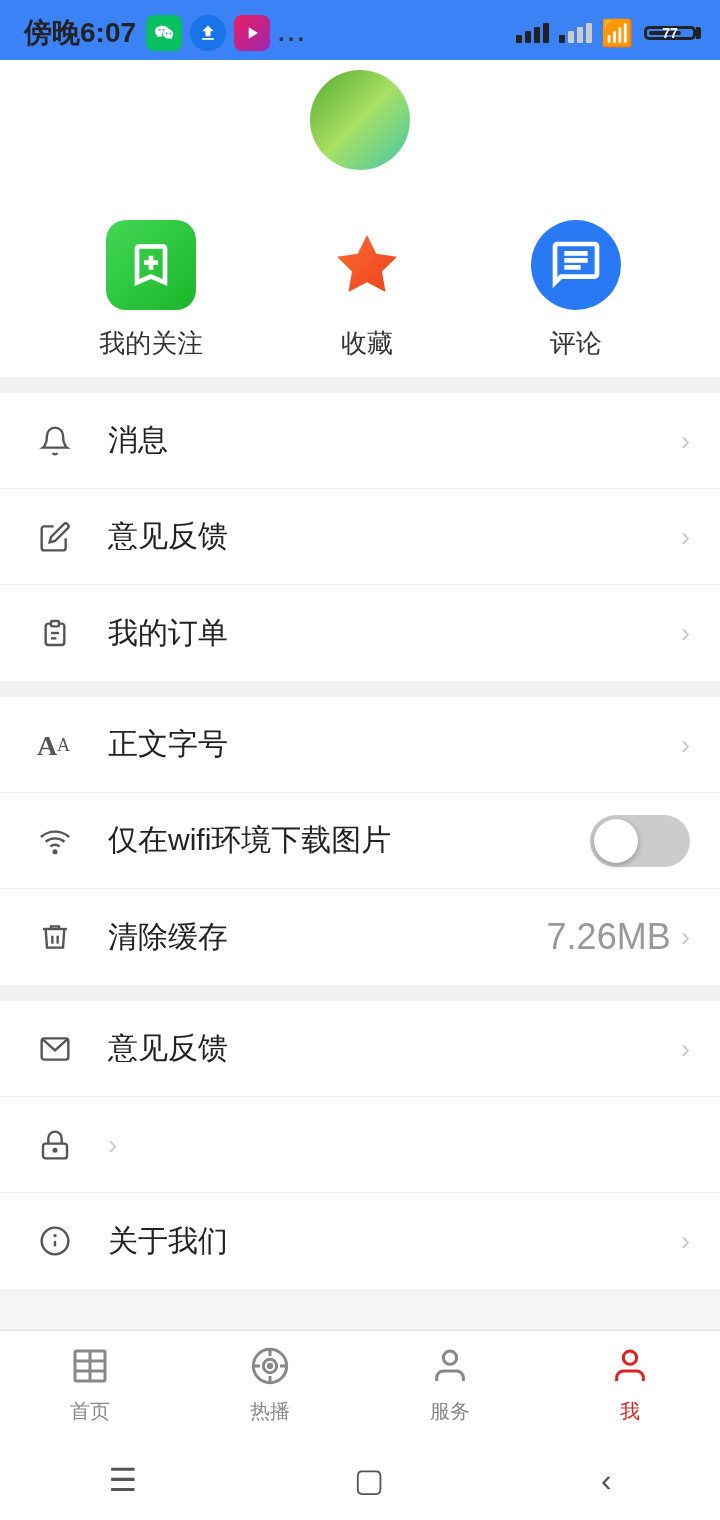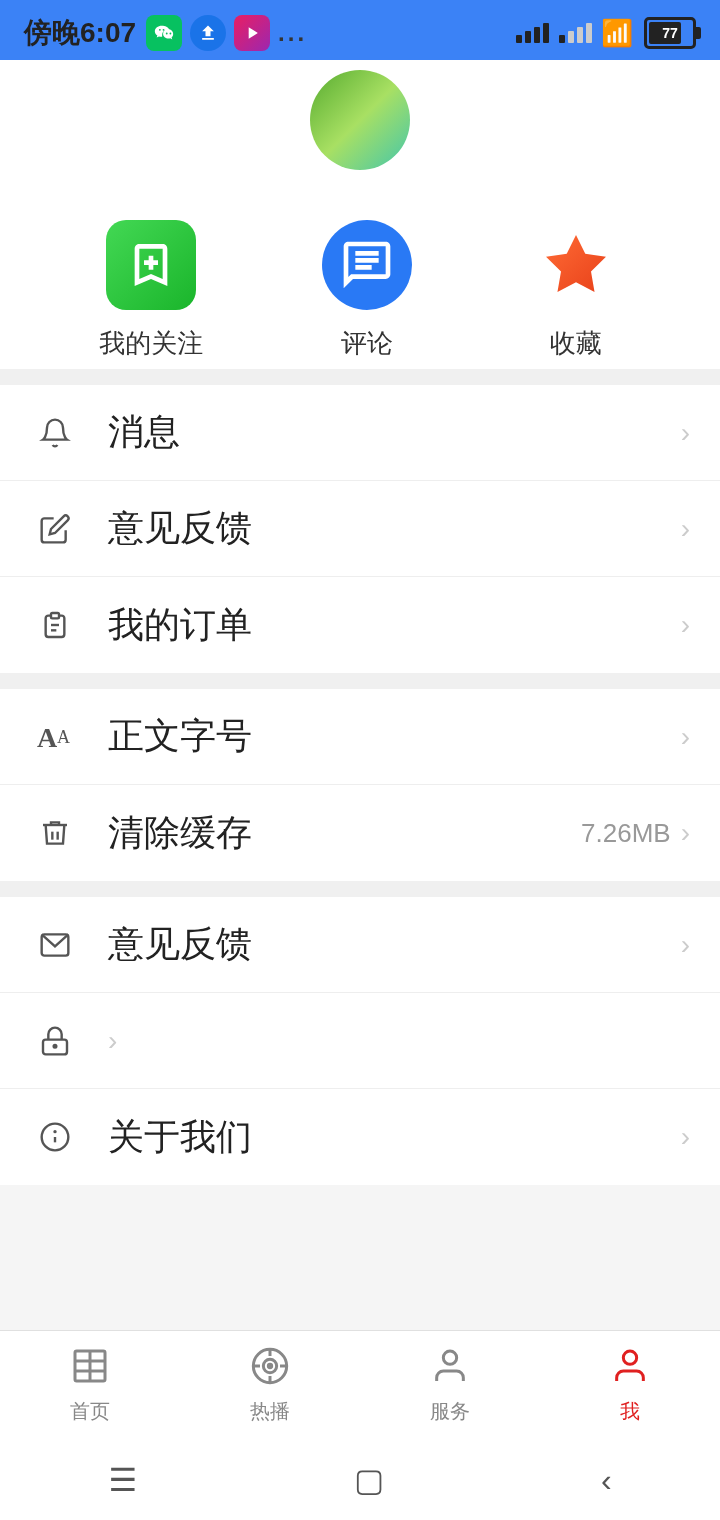--- a/index.html
+++ b/index.html
@@ -71,21 +71,21 @@
     .signal-bar.b2 { height: 12px; }
     .signal-bar.b3 { height: 16px; }
     .signal-bar.b4 { height: 20px; }
     .signal-bars.weak .signal-bar { background: #ccc; }
     .signal-bars.weak .signal-bar.b1 { background: #222; }
     .wifi-icon { font-size: 26px; }
     .battery {
       border: 3px solid #222;
       border-radius: 5px;
       width: 52px;
-      height: 32px;
+      height: 14px;
       position: relative;
       display: flex;
       align-items: center;
       padding: 2px;
     }
     .battery::after {
       content: '';
       position: absolute;
       right: -8px;
       top: 50%;
@@ -109,21 +109,21 @@
       font-weight: 600;
       color: #fff;
       z-index: 1;
     }
 
     
     .top-icons-row {
       display: flex;
       justify-content: space-around;
       align-items: center;
-      padding: 30px 40px 8px 40px;
+      padding: 30px 40px 16px 40px;
       background: #fff;
     }
     .top-icon-item {
       display: flex;
       flex-direction: column;
       align-items: center;
       gap: 16px;
     }
     .top-icon-circle {
       width: 90px;
@@ -167,34 +167,34 @@
       display: flex;
       align-items: center;
       justify-content: center;
       font-size: 32px;
       color: #555;
       margin-right: 28px;
       flex-shrink: 0;
     }
     .menu-label {
       flex: 1;
-      font-size: 36px;
+      font-size: 30px;
       color: #222;
     }
     .menu-right {
       display: flex;
       align-items: center;
       gap: 10px;
     }
     .menu-arrow {
       color: #ccc;
       font-size: 28px;
     }
     .menu-value {
-      font-size: 26px;
+      font-size: 36px;
       color: #999;
     }
 
     
     .toggle-switch {
       width: 100px;
       height: 52px;
       border-radius: 26px;
       position: relative;
       cursor: pointer;
@@ -347,42 +347,42 @@
     <div class="top-icon-circle icon-guanzhu">
       <svg class="bookmark-svg" viewBox="0 0 24 24" fill="white">
         <path d="M17 3H7c-1.1 0-2 .9-2 2v16l7-3 7 3V5c0-1.1-.9-2-2-2zm0 15l-5-2.18L7 18V5h10v13z"></path>
         <path d="M11 8h2v2h2v2h-2v2h-2v-2H9v-2h2z"></path>
       </svg>
     </div>
     <span class="top-icon-label">我的关注</span>
   </div>
 
   <div class="top-icon-item">
-    <div class="top-icon-circle icon-pinglun">
-      <svg class="chat-svg" viewBox="0 0 24 24" fill="white">
-        <path d="M20 2H4c-1.1 0-2 .9-2 2v18l4-4h14c1.1 0 2-.9 2-2V4c0-1.1-.9-2-2-2zm0 14H5.17L4 17.17V4h16v12zM7 9h10v2H7zm0-3h10v2H7zm0 6h7v2H7z"></path>
-      </svg>
-    </div>
-    <span class="top-icon-label">评论</span>
-  </div>
-
-  <div class="top-icon-item">
     <div class="top-icon-circle icon-shoucang">
       <svg class="star-svg" viewBox="0 0 24 24">
         <defs>
           <linearGradient id="starGrad" x1="0%" y1="0%" x2="100%" y2="100%">
             <stop offset="0%" style="stop-color:#ff6b35;stop-opacity:1"></stop>
             <stop offset="100%" style="stop-color:#e8411a;stop-opacity:1"></stop>
           </linearGradient>
         </defs>
         <path fill="url(#starGrad)" d="M12 2l3.09 6.26L22 9.27l-5 4.87 1.18 6.88L12 17.77l-6.18 3.25L7 14.14 2 9.27l6.91-1.01L12 2z"></path>
       </svg>
     </div>
     <span class="top-icon-label">收藏</span>
   </div>
+
+  <div class="top-icon-item">
+    <div class="top-icon-circle icon-pinglun">
+      <svg class="chat-svg" viewBox="0 0 24 24" fill="white">
+        <path d="M20 2H4c-1.1 0-2 .9-2 2v18l4-4h14c1.1 0 2-.9 2-2V4c0-1.1-.9-2-2-2zm0 14H5.17L4 17.17V4h16v12zM7 9h10v2H7zm0-3h10v2H7zm0 6h7v2H7z"></path>
+      </svg>
+    </div>
+    <span class="top-icon-label">评论</span>
+  </div>
 </div>
 
 <div class="section-separator"></div>
 
 <div class="menu-section">
 
   <div class="menu-item">
     <div class="menu-icon">
       <svg width="32" height="32" viewBox="0 0 24 24" fill="none" stroke="#555" stroke-width="1.8">
         <path d="M18 8A6 6 0 0 0 6 8c0 7-3 9-3 9h18s-3-2-3-9"></path>
@@ -434,20 +434,36 @@
         <text x="0" y="26" font-size="28" font-weight="700" fill="#555" font-family="serif">A</text>
         <text x="20" y="22" font-size="18" font-weight="400" fill="#555" font-family="serif">A</text>
       </svg>
     </div>
     <span class="menu-label">正文字号</span>
     <div class="menu-right">
       <span class="menu-arrow">›</span>
     </div>
   </div>
 
+  <div class="menu-item">
+    <div class="menu-icon">
+      <svg width="32" height="32" viewBox="0 0 24 24" fill="none" stroke="#555" stroke-width="1.8">
+        <path d="M5 12.55a11 11 0 0 1 14.08 0"></path>
+        <path d="M1.42 9a16 16 0 0 1 21.16 0"></path>
+        <path d="M8.53 16.11a6 6 0 0 1 6.95 0"></path>
+        <circle cx="12" cy="20" r="1" fill="#555"></circle>
+      </svg>
+    </div>
+    <span class="menu-label">仅在wifi环境下载图片</span>
+    <div class="menu-right">
+      <div class="toggle-switch off">
+        <div class="toggle-knob"></div>
+      </div>
+    </div>
+  </div>
 
 
   <div class="menu-item">
     <div class="menu-icon">
       <svg width="32" height="32" viewBox="0 0 24 24" fill="none" stroke="#555" stroke-width="1.8">
         <polyline points="3 6 5 6 21 6"></polyline>
         <path d="M19 6l-1 14H6L5 6"></path>
         <path d="M10 11v6"></path>
         <path d="M14 11v6"></path>
         <path d="M9 6V4h6v2"></path>

